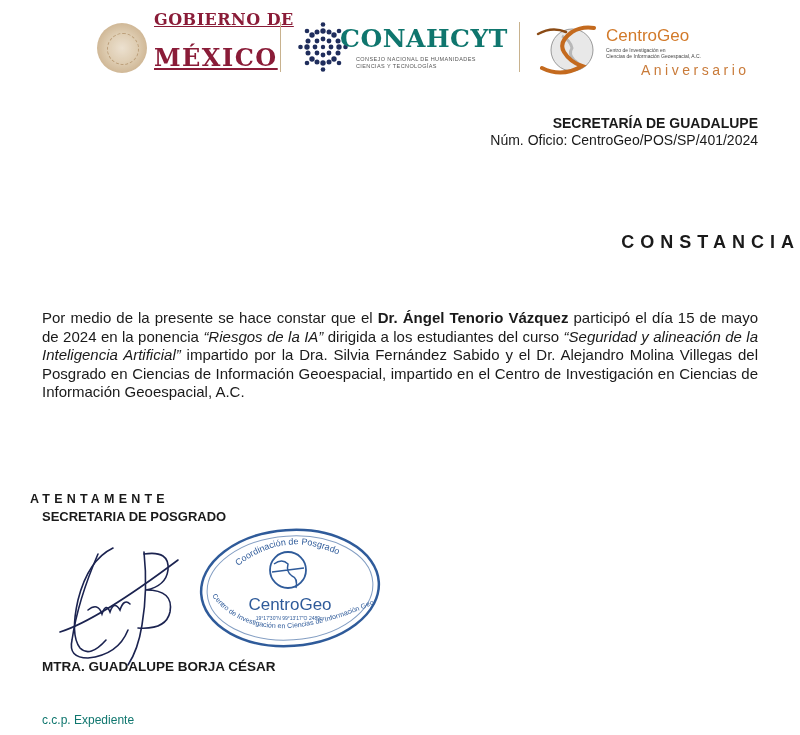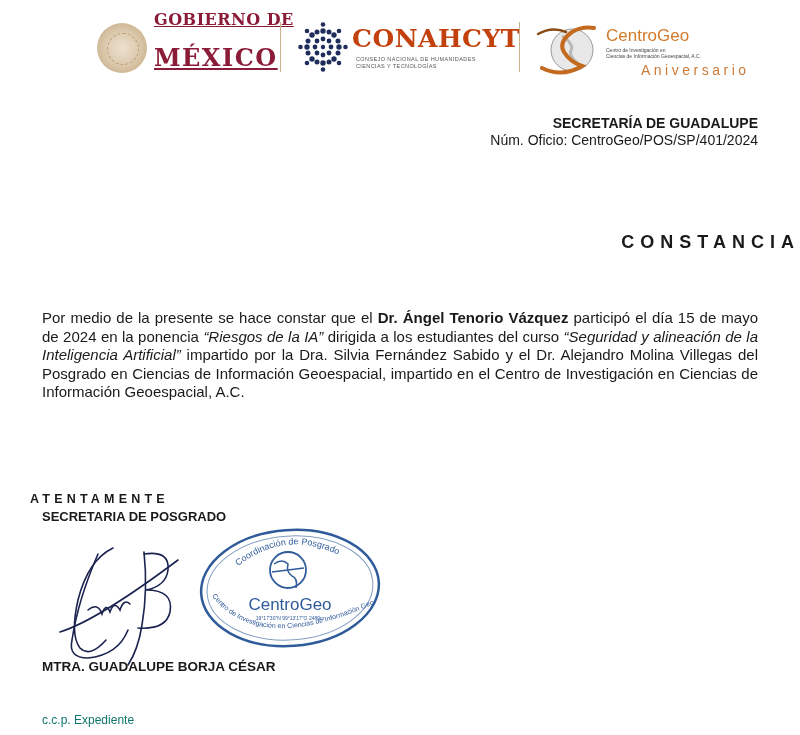--- a/index.html
+++ b/index.html
@@ -8,21 +8,21 @@
 
   
   .gob-emblem { left:97px; top:23px; width:50px; height:50px; border-radius:50%;
     background: radial-gradient(circle at 50% 50%, #e9dcc8 0%, #d8c3a3 45%, #c9ad86 70%, #efe3d1 100%); opacity:.85; }
   .gob-emblem:after { content:""; position:absolute; left:10px; top:10px; width:30px; height:30px; border-radius:50%; border:1px dashed #b08e62; }
   .gob-text { left:154px; top:12px; font-family:"DejaVu Serif", serif; color:#8a1c38; font-weight:bold; line-height:1;text-decoration:underline; }
   .gob-text .l1 { font-size:16px; letter-spacing:0.5px; }
   .gob-text .l2 { font-size:24px; letter-spacing:1.5px; margin-top:18px; }
   .divider { left:280px; top:22px; width:1px; height:50px; background:#c8b28e; }
   .conah-dots { left:298px; top:22px; width:50px; height:50px; }
-  .conah-text { left:352px; top:26px; font-family:"DejaVu Serif", serif; color:#c2410c; font-weight:bold; font-size:25px; line-height:1; letter-spacing:0.5px; }
+  .conah-text { left:340px; top:26px; font-family:"DejaVu Serif", serif; color:#0f766e; font-weight:bold; font-size:25px; line-height:1; letter-spacing:0.5px; }
   .conah-sub { left:356px; top:56px; font-size:5.5px; color:#555; line-height:6.5px; letter-spacing:0.4px; }
   .divider2 { left:519px; top:22px; width:1px; height:50px; background:#c8b28e; }
   .cg-globe { left:536px; top:20px; width:66px; height:58px; }
   .cg-title { left:606px; top:27px; font-size:17px; color:#d27a2a; line-height:1; }
   .cg-sub { left:606px; top:47px; font-size:5px; color:#444; line-height:6px; }
   .cg-aniv { left:612px; top:62px; font-size:14px; color:#c97b3a; letter-spacing:3.5px;margin-left:29px; }
 
   
   .hdr { right:42px; top:115px; text-align:right; font-size:14px; line-height:17px; }
   .hdr .dept { font-weight:bold; }

